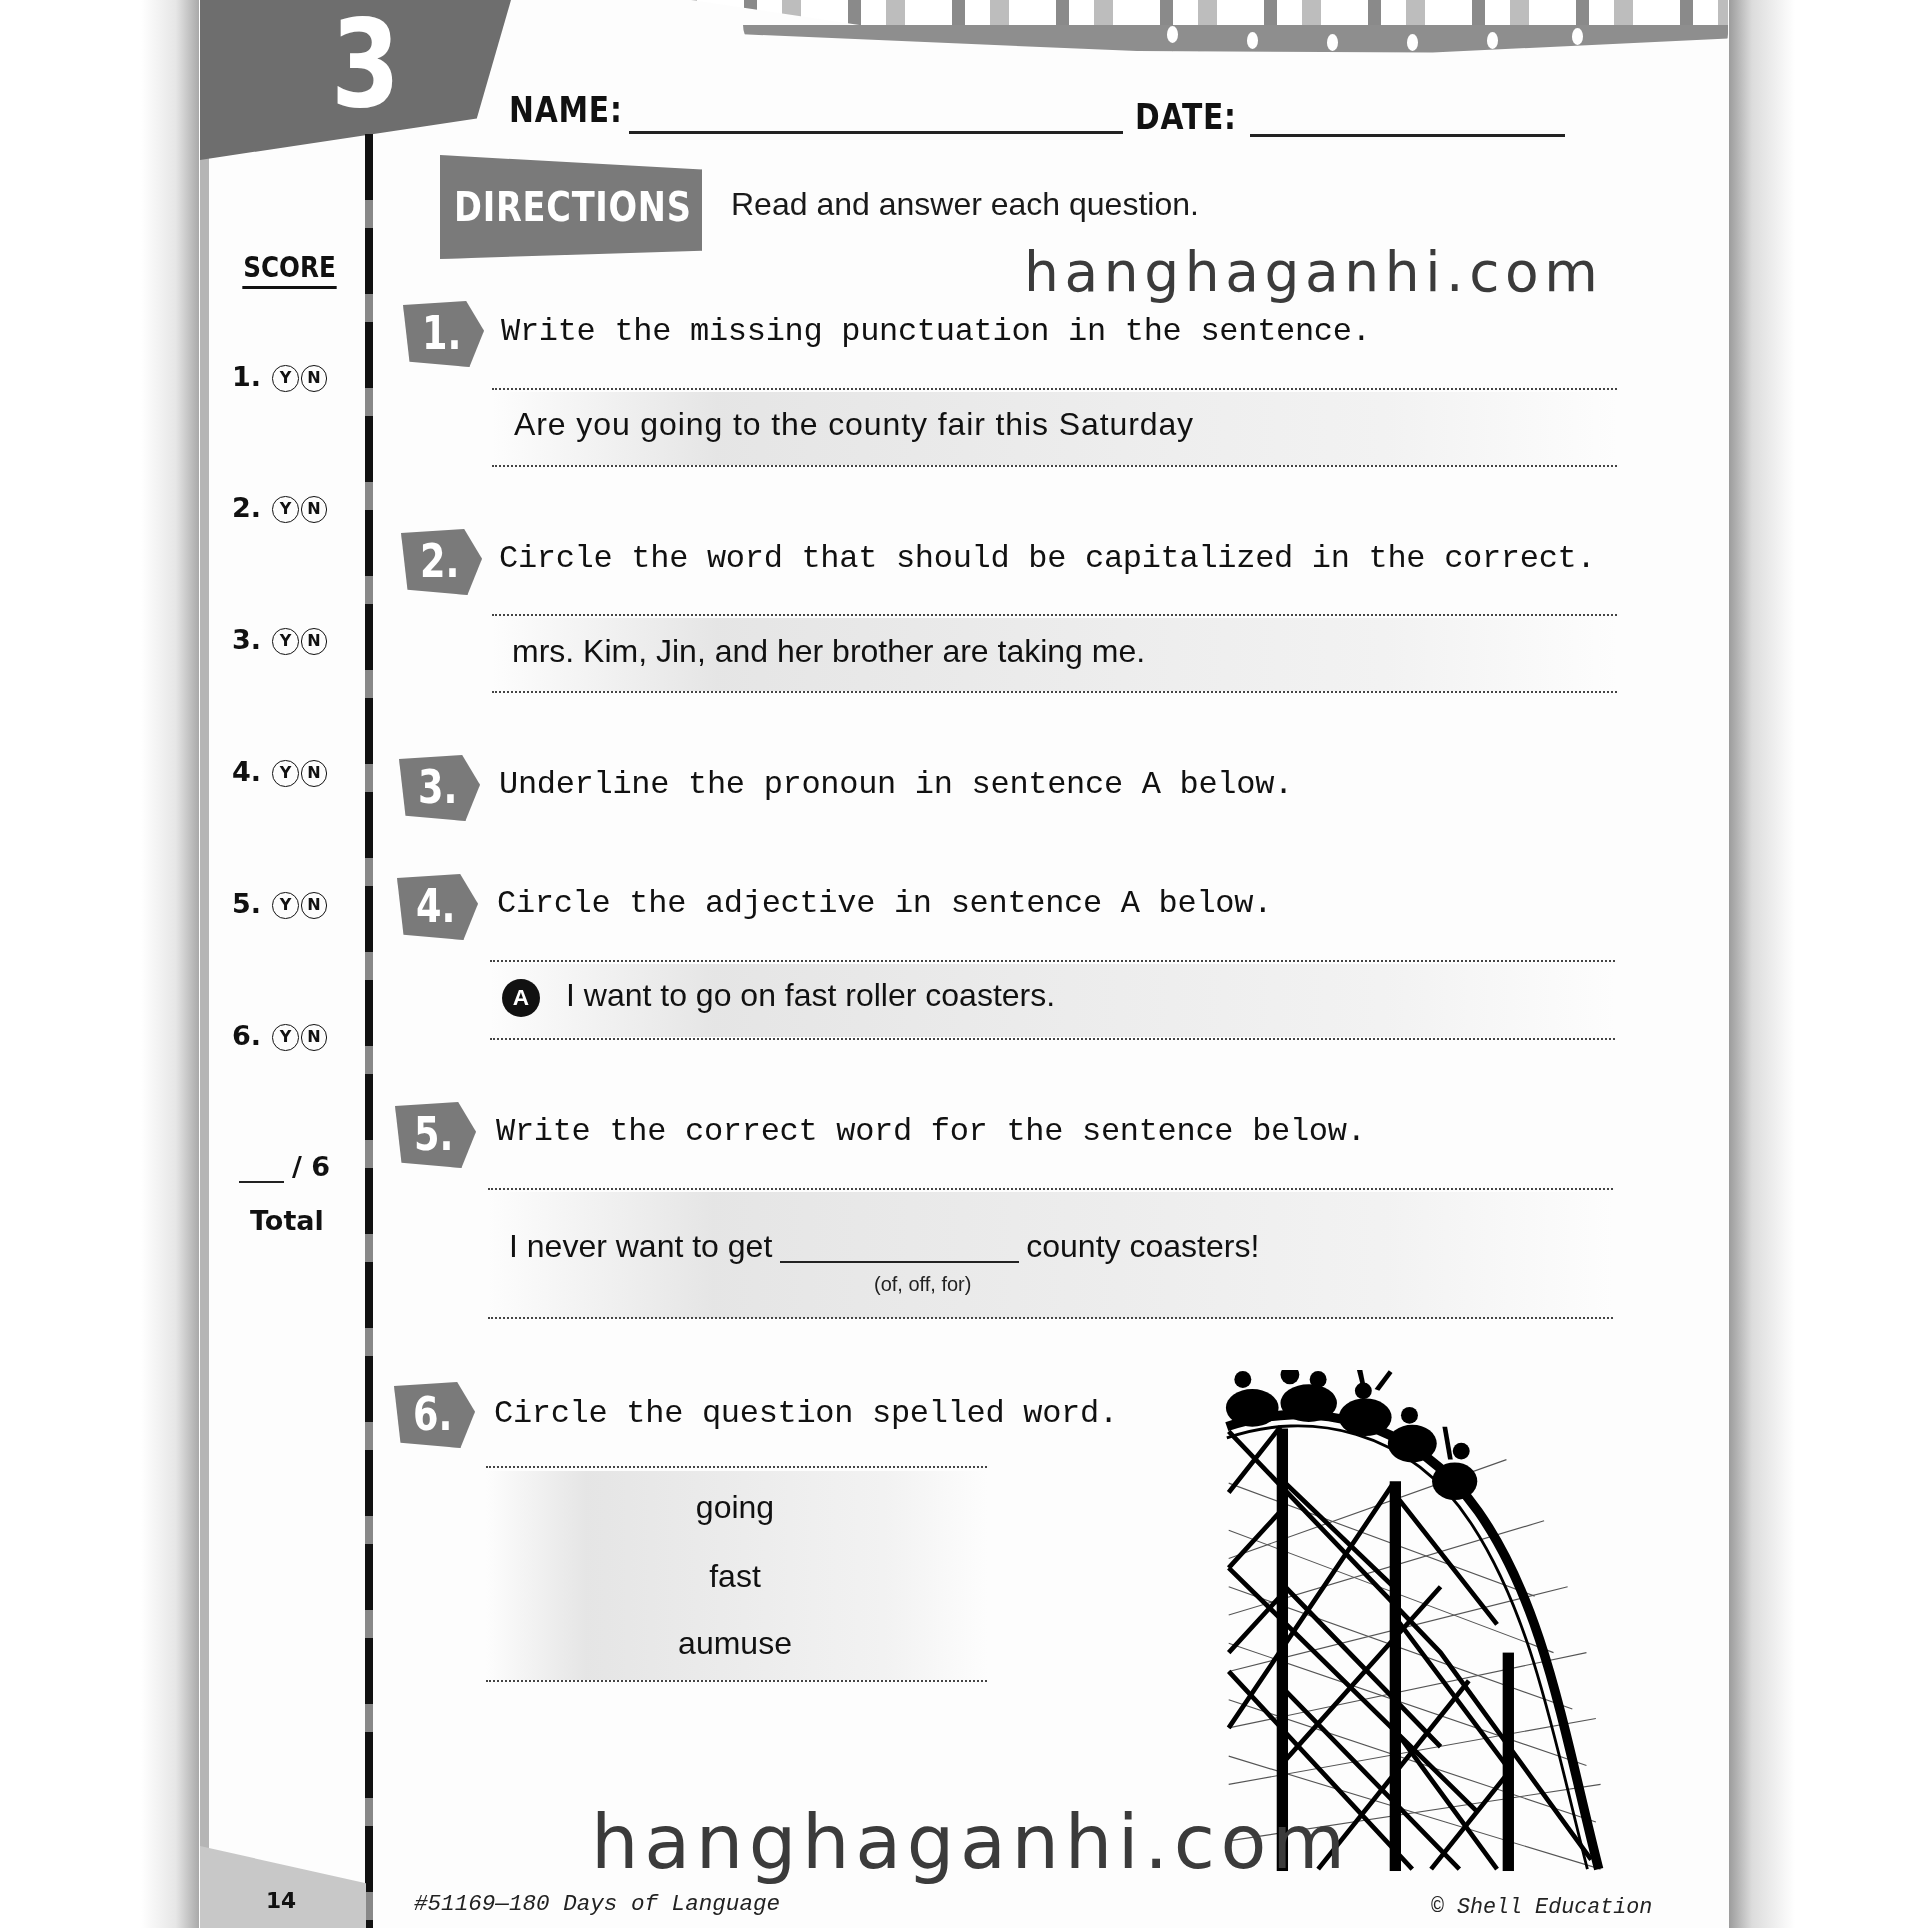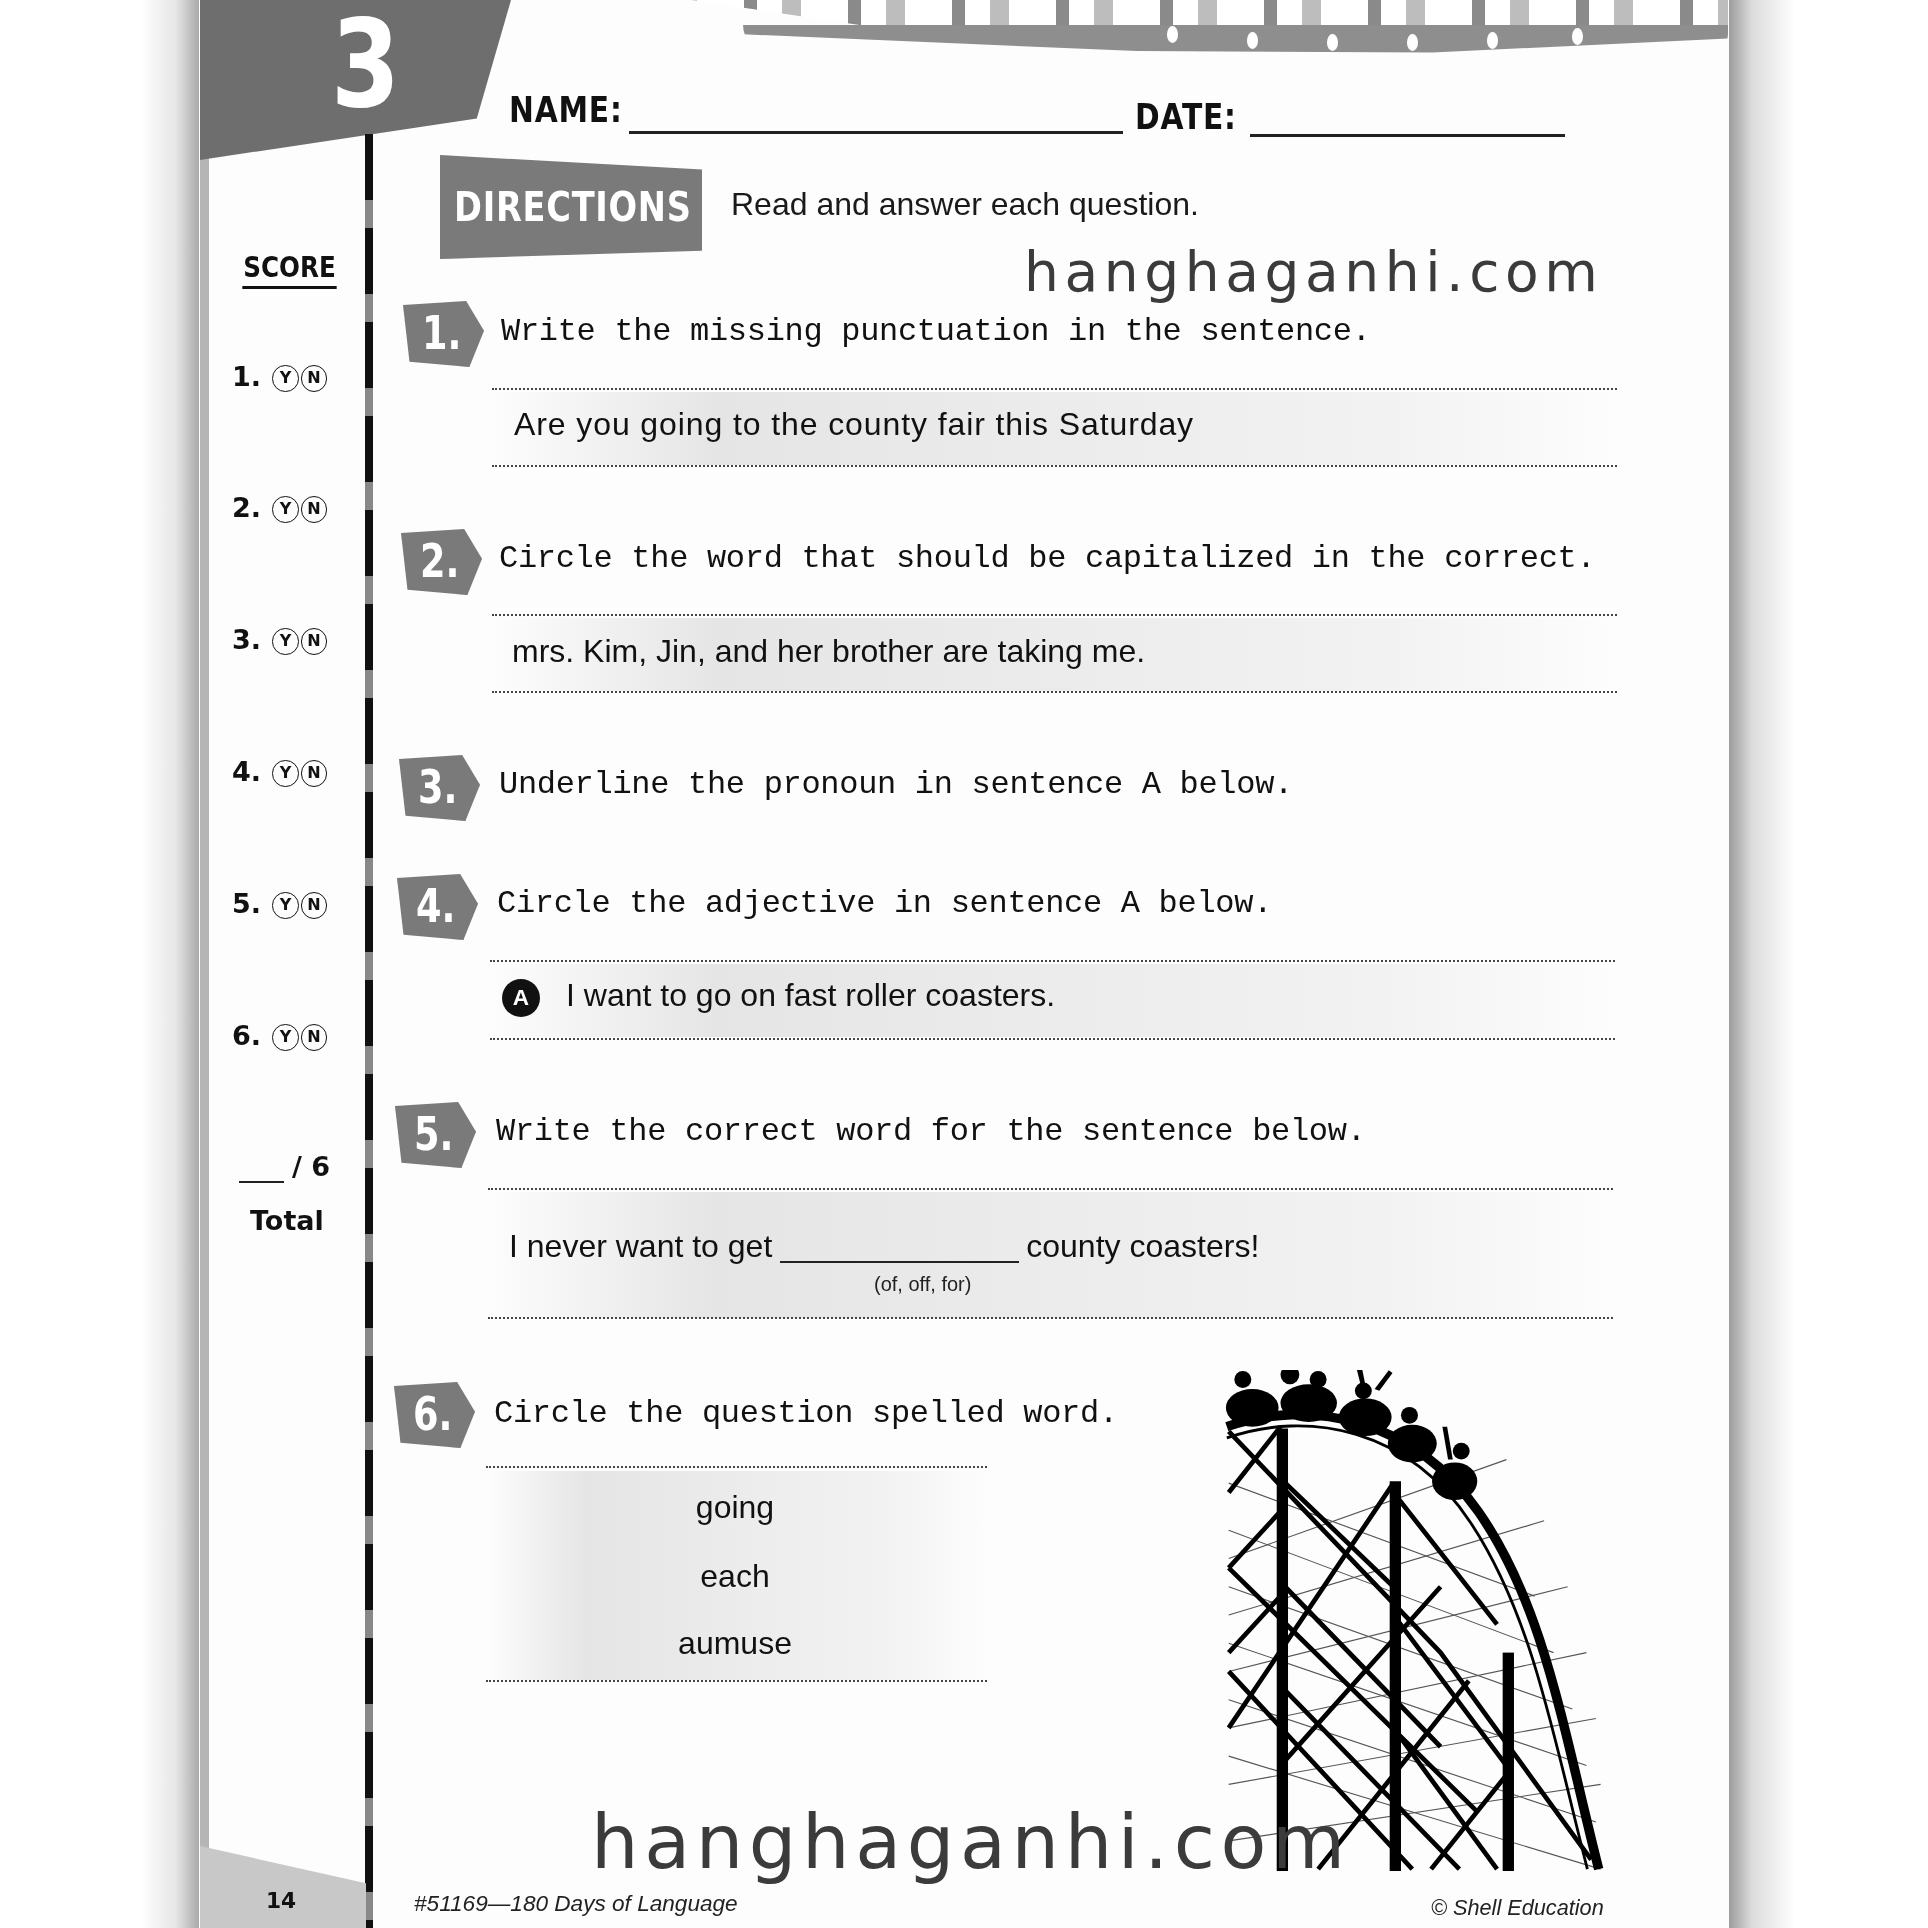--- a/index.html
+++ b/index.html
@@ -29,21 +29,21 @@
   .q-badge-num { position:absolute; left:19px; top:3.8px; font-family:"DejaVu Sans", sans-serif; font-weight:bold; font-size:47px; color:#fff; transform:scaleX(0.78); transform-origin:left top; }
   .q-text { font-size:32px; color:#111; white-space:nowrap; letter-spacing:-0.3px;font-family:Liberation Mono, monospace; }
   .dots { height:0; border-top:2.8px dotted #444; }
   .shade { background:linear-gradient(to right, rgba(230,230,230,0.0), rgba(225,225,225,0.85) 20%, rgba(235,235,235,0.6) 80%, rgba(255,255,255,0)); }
   .sentence { font-size:32px; color:#111; white-space:nowrap; }
   .blank-line { display:inline-block; width:239px; border-bottom:2.8px solid #222; margin:0 7.5px; vertical-align:-5.6px; height:28px; }
   .hint { font-size:20px; color:#222; }
   .a-marker { display:inline-block; width:38px; height:38px; background:#111; color:#fff; border-radius:50%; text-align:center; line-height:38px; font-weight:bold; font-size:22.6px; margin-right:26px; vertical-align:middle; }
   .word-choice { font-size:32px; color:#111; text-align:center; width:188px; }
   .footer-strip { left:200px; top:1846px; width:166px; height:83px; background:#c8c8c8; clip-path:polygon(0 0, 100% 45%, 100% 100%, 0 100%); }
-  .footer-text { font-family:Liberation Sans, sans-serif; font-style:italic; font-size:22.6px; color:#222; }
+  .footer-text { font-family:Liberation Mono, monospace; font-style:italic; font-size:22.6px; color:#222; }
   .page-number { left:266px; top:1888px; font-family:"DejaVu Sans", sans-serif; font-weight:bold; font-size:21.7px; color:#111; }
 </style>
 </head>
 <body>
 
 <div class="abs page-shadow-left"></div>
 <div class="abs page"></div>
 <div class="abs page-shadow-right"></div>
 <div class="abs left-strip"></div>
 
@@ -151,21 +151,21 @@
 <div class="abs hint" style="left:874px;top:1273px">(of, off, for)</div>
 <div class="abs dots" style="left:488px;top:1317px;width:1125px"></div>
 
 <div class="abs q-badge" style="left:394px;top:1382px">
     <span class="q-badge-num">6.</span>
   </div>
 <div class="abs q-text" style="left:494px;top:1395px">Circle the question spelled word.</div>
 <div class="abs shade" style="left:486px;top:1471px;width:501px;height:209px"></div>
 <div class="abs dots" style="left:486px;top:1466px;width:501px"></div>
 <div class="abs word-choice" style="left:641px;top:1489px">going</div>
-<div class="abs word-choice" style="left:641px;top:1558px">each</div>
+<div class="abs word-choice" style="left:641px;top:1558px">fast</div>
 <div class="abs word-choice" style="left:641px;top:1625px">aumuse</div>
 <div class="abs dots" style="left:486px;top:1680px;width:501px"></div>
 
 <div class="abs" style="left:1224px;top:1370px;width:386px;height:504px">
   <svg width="386" height="504" viewBox="0 0 410 535">
     <g stroke="#555" stroke-width="1.2" fill="none">
       <path d="M5 120 L330 240 M5 170 L350 300 M5 230 L370 360 M5 290 L385 420 M5 350 L395 480 M5 410 L400 530"></path>
       <path d="M5 200 L300 95 M5 260 L340 160 M5 320 L365 230 M5 380 L385 300 M5 440 L395 370 M5 500 L400 440"></path>
     </g>
     <g stroke="#000" stroke-width="5" fill="none">

